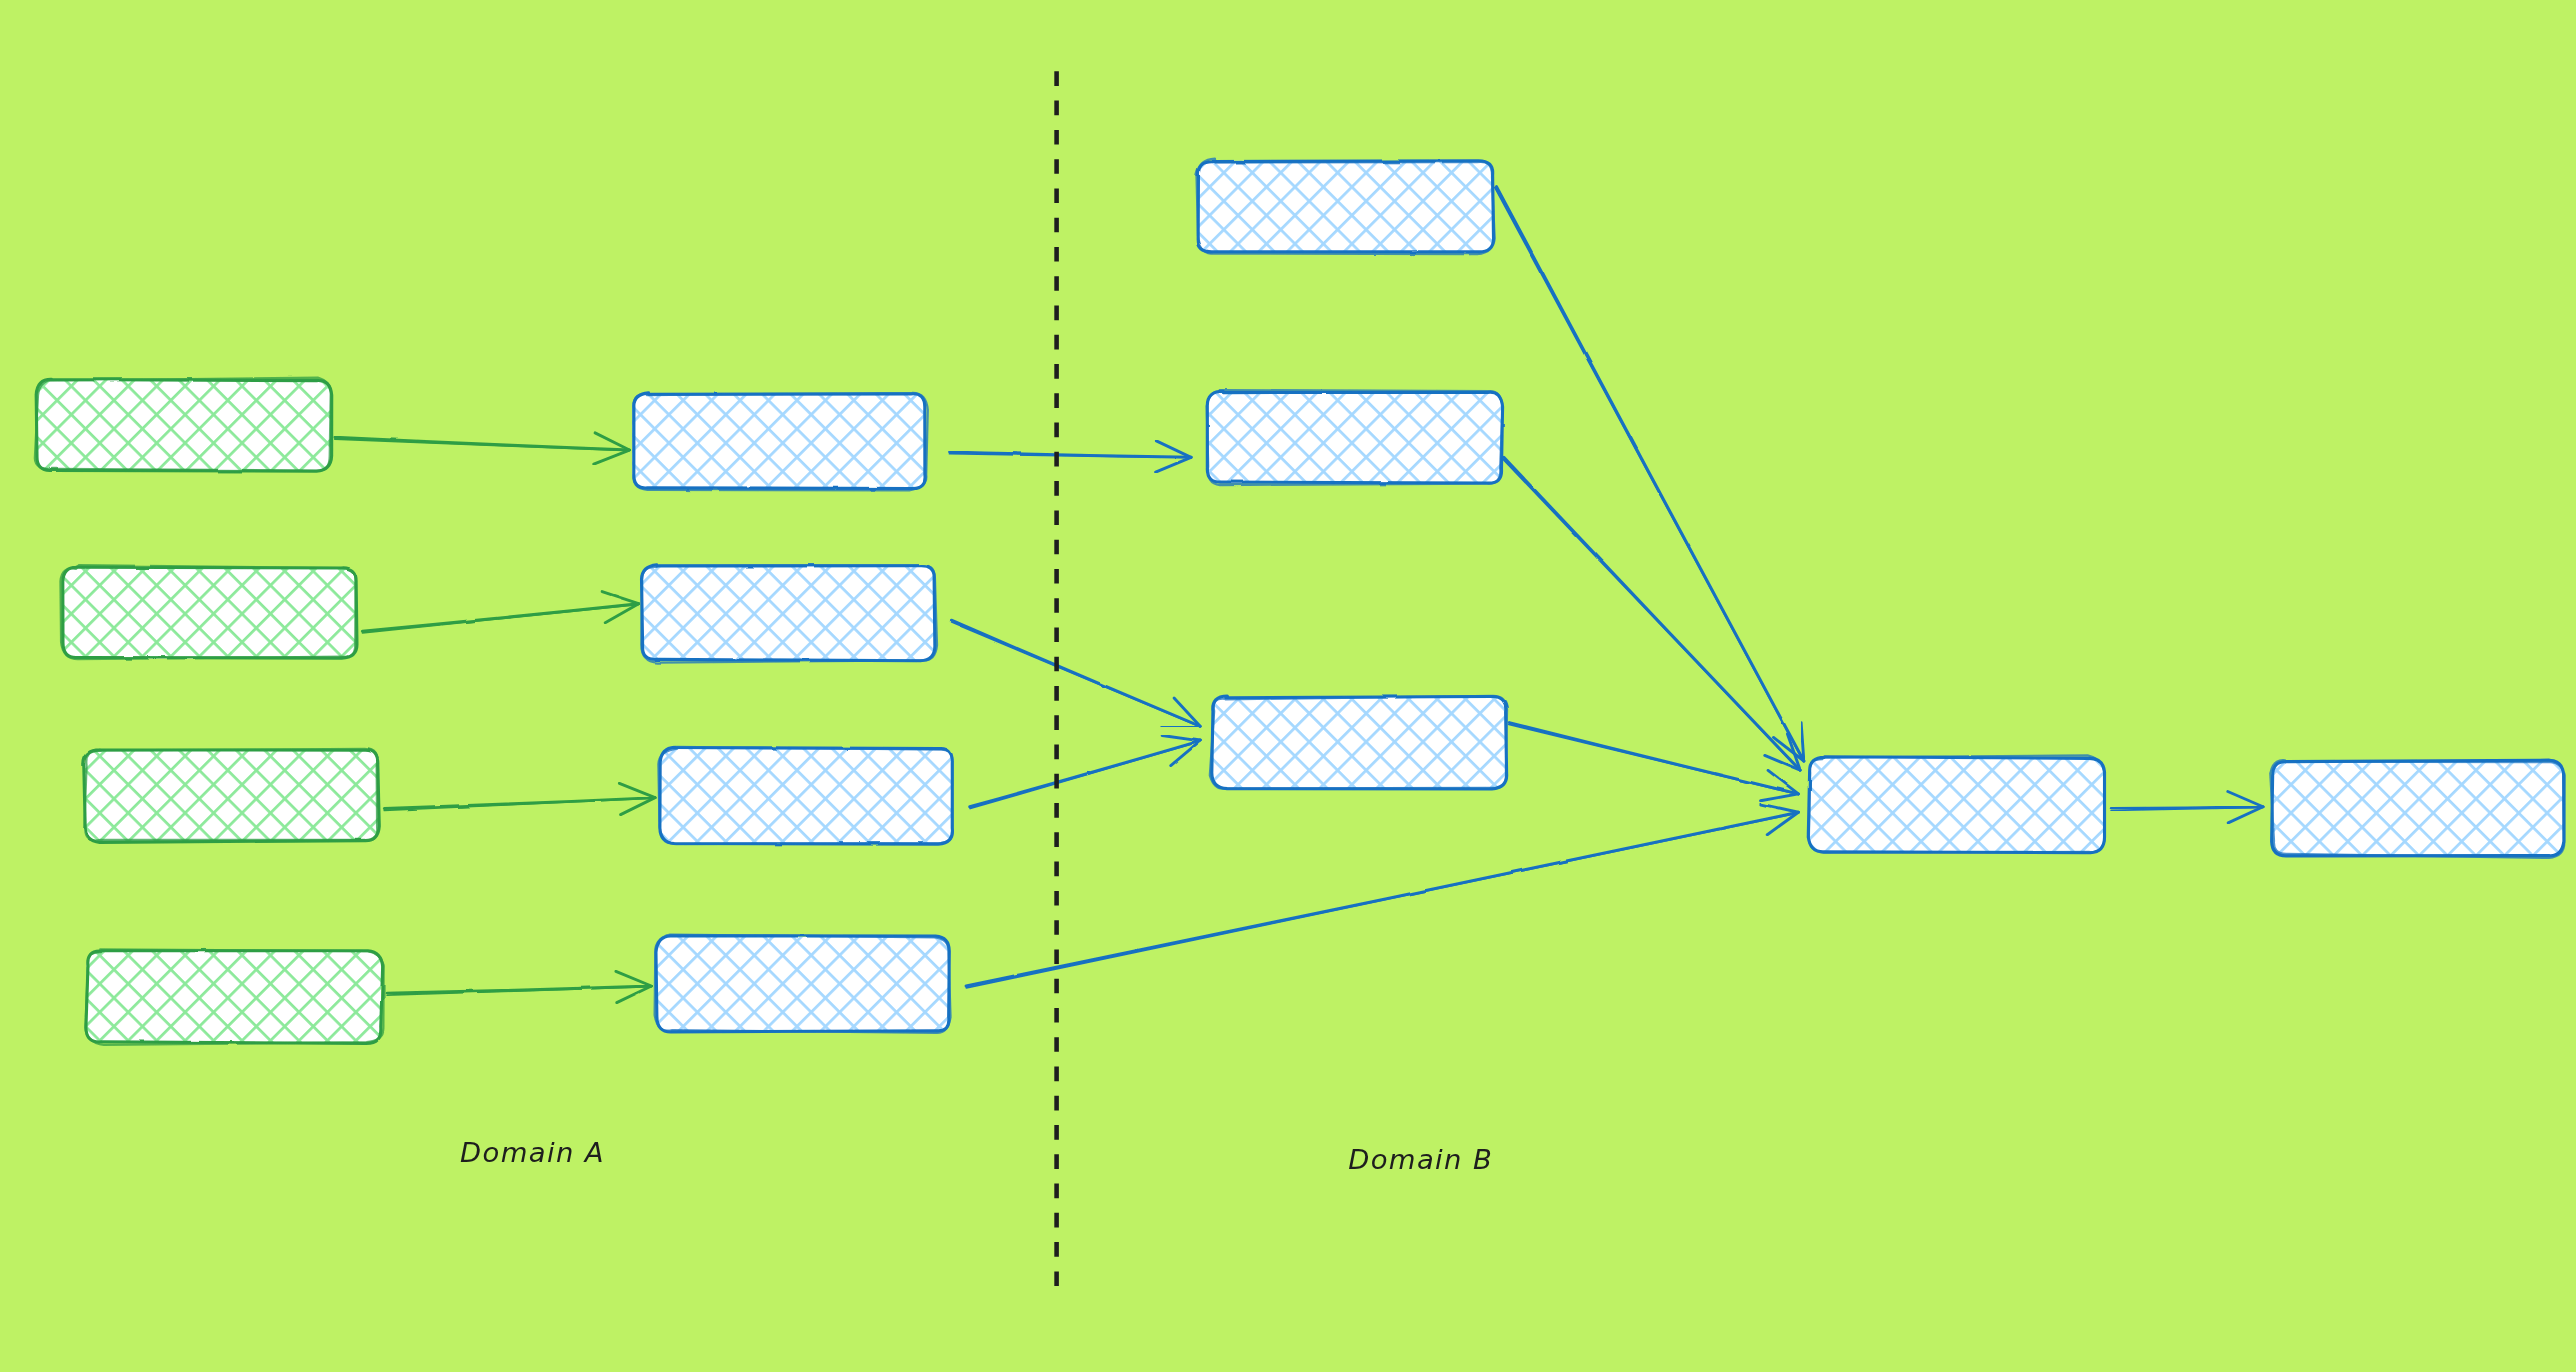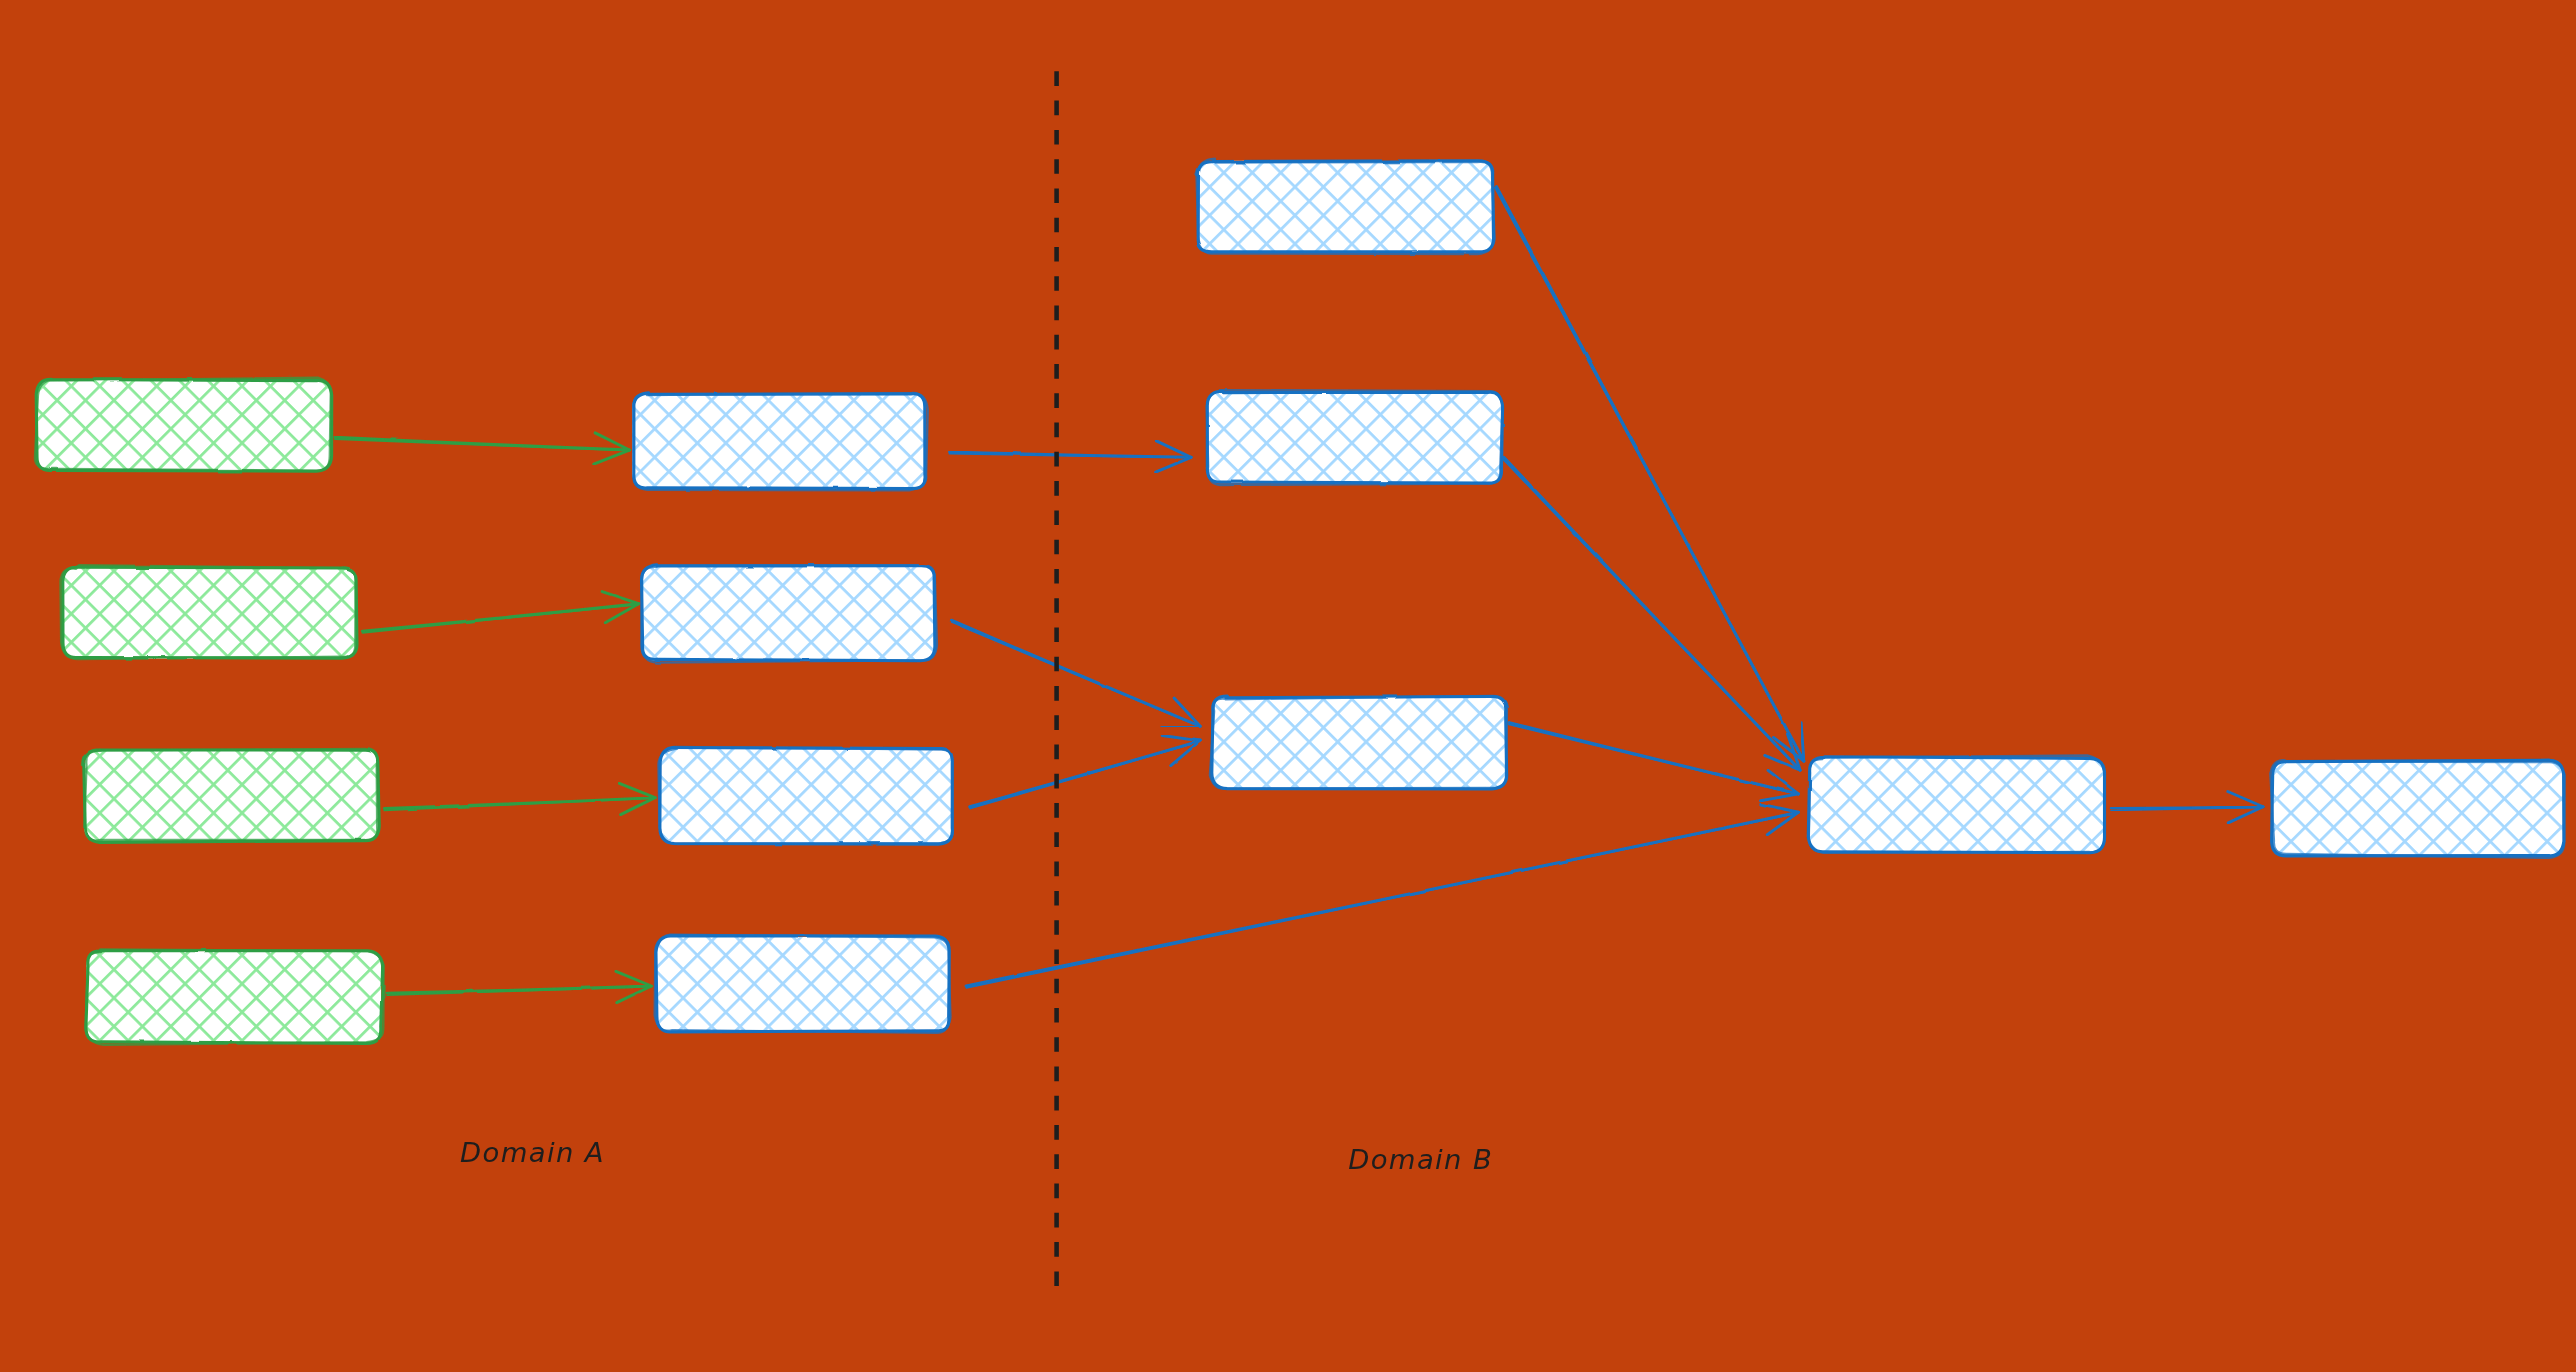--- a/index.html
+++ b/index.html
@@ -8,21 +8,21 @@
     padding: 0;
     background: #ffffff;
   }
   body {
     font-family: "Liberation Sans", sans-serif;
   }
   #canvas {
     position: relative;
     width: 2576px;
     height: 1372px;
-    background: #c2410c;
+    background: #bef264;
     overflow: hidden;
   }
   #scene {
     position: absolute;
     inset: 0;
     width: 2576px;
     height: 1372px;
     display: block;
   }
   .domain-label {

